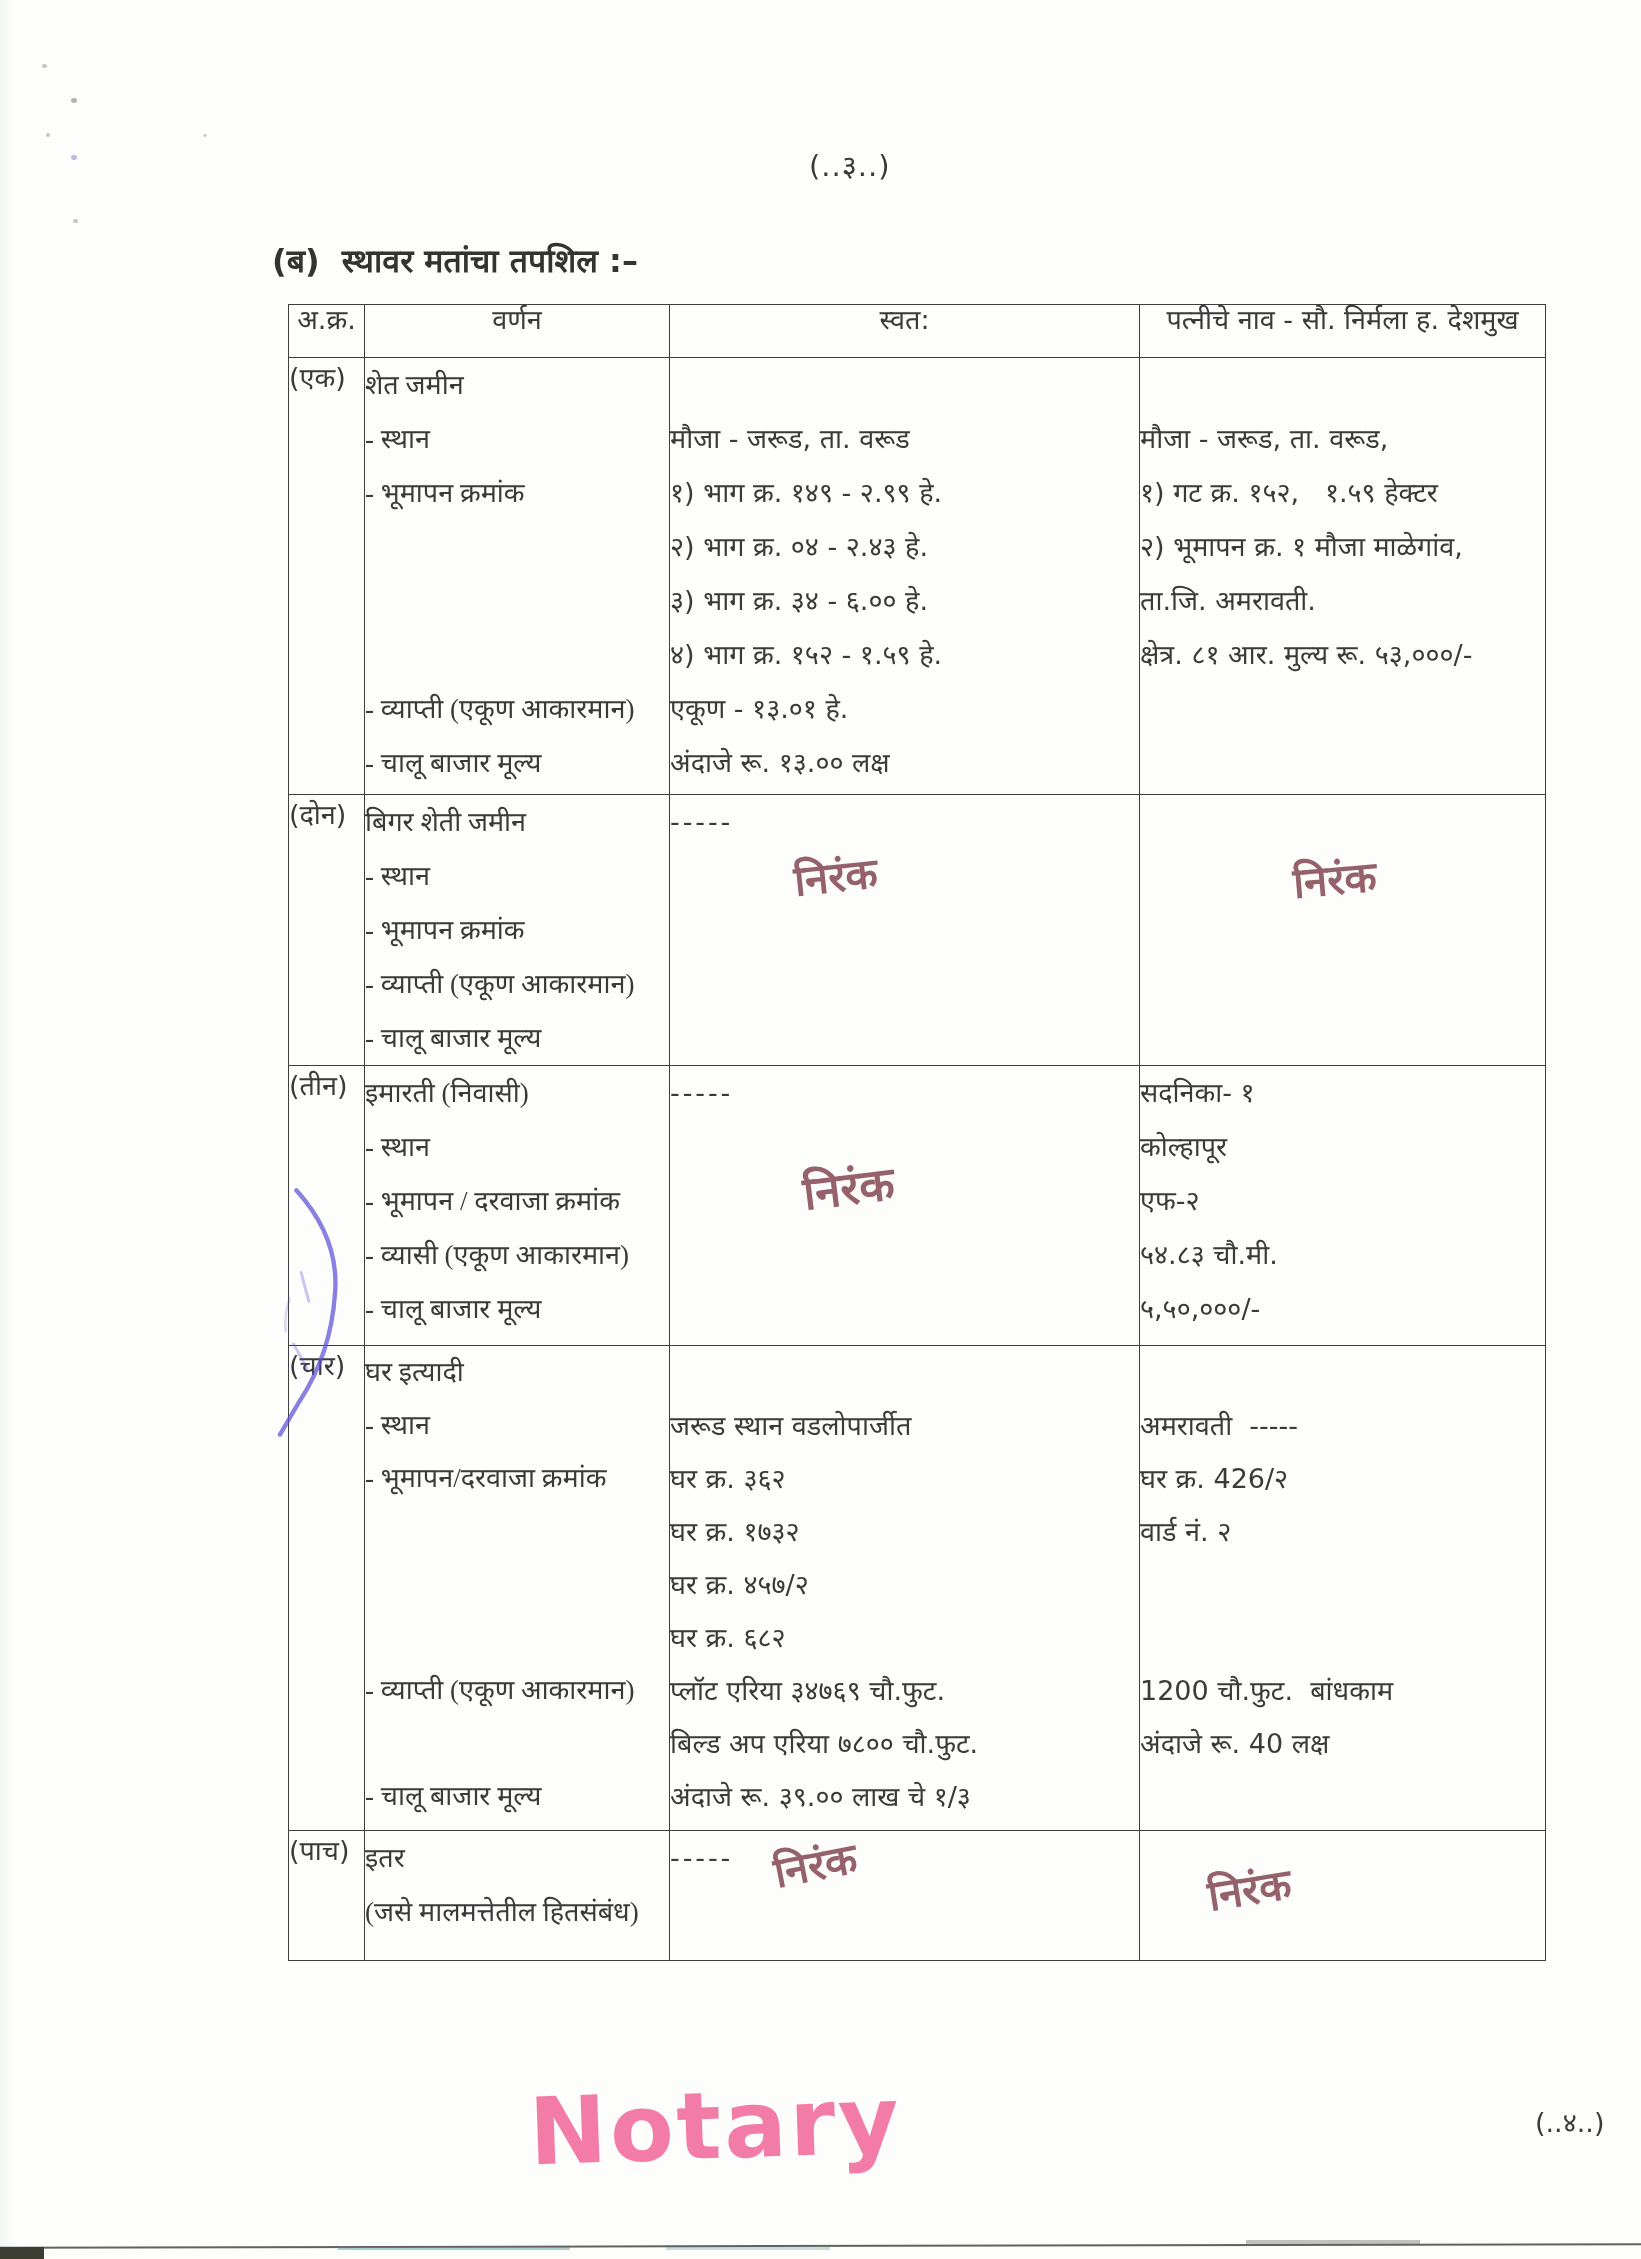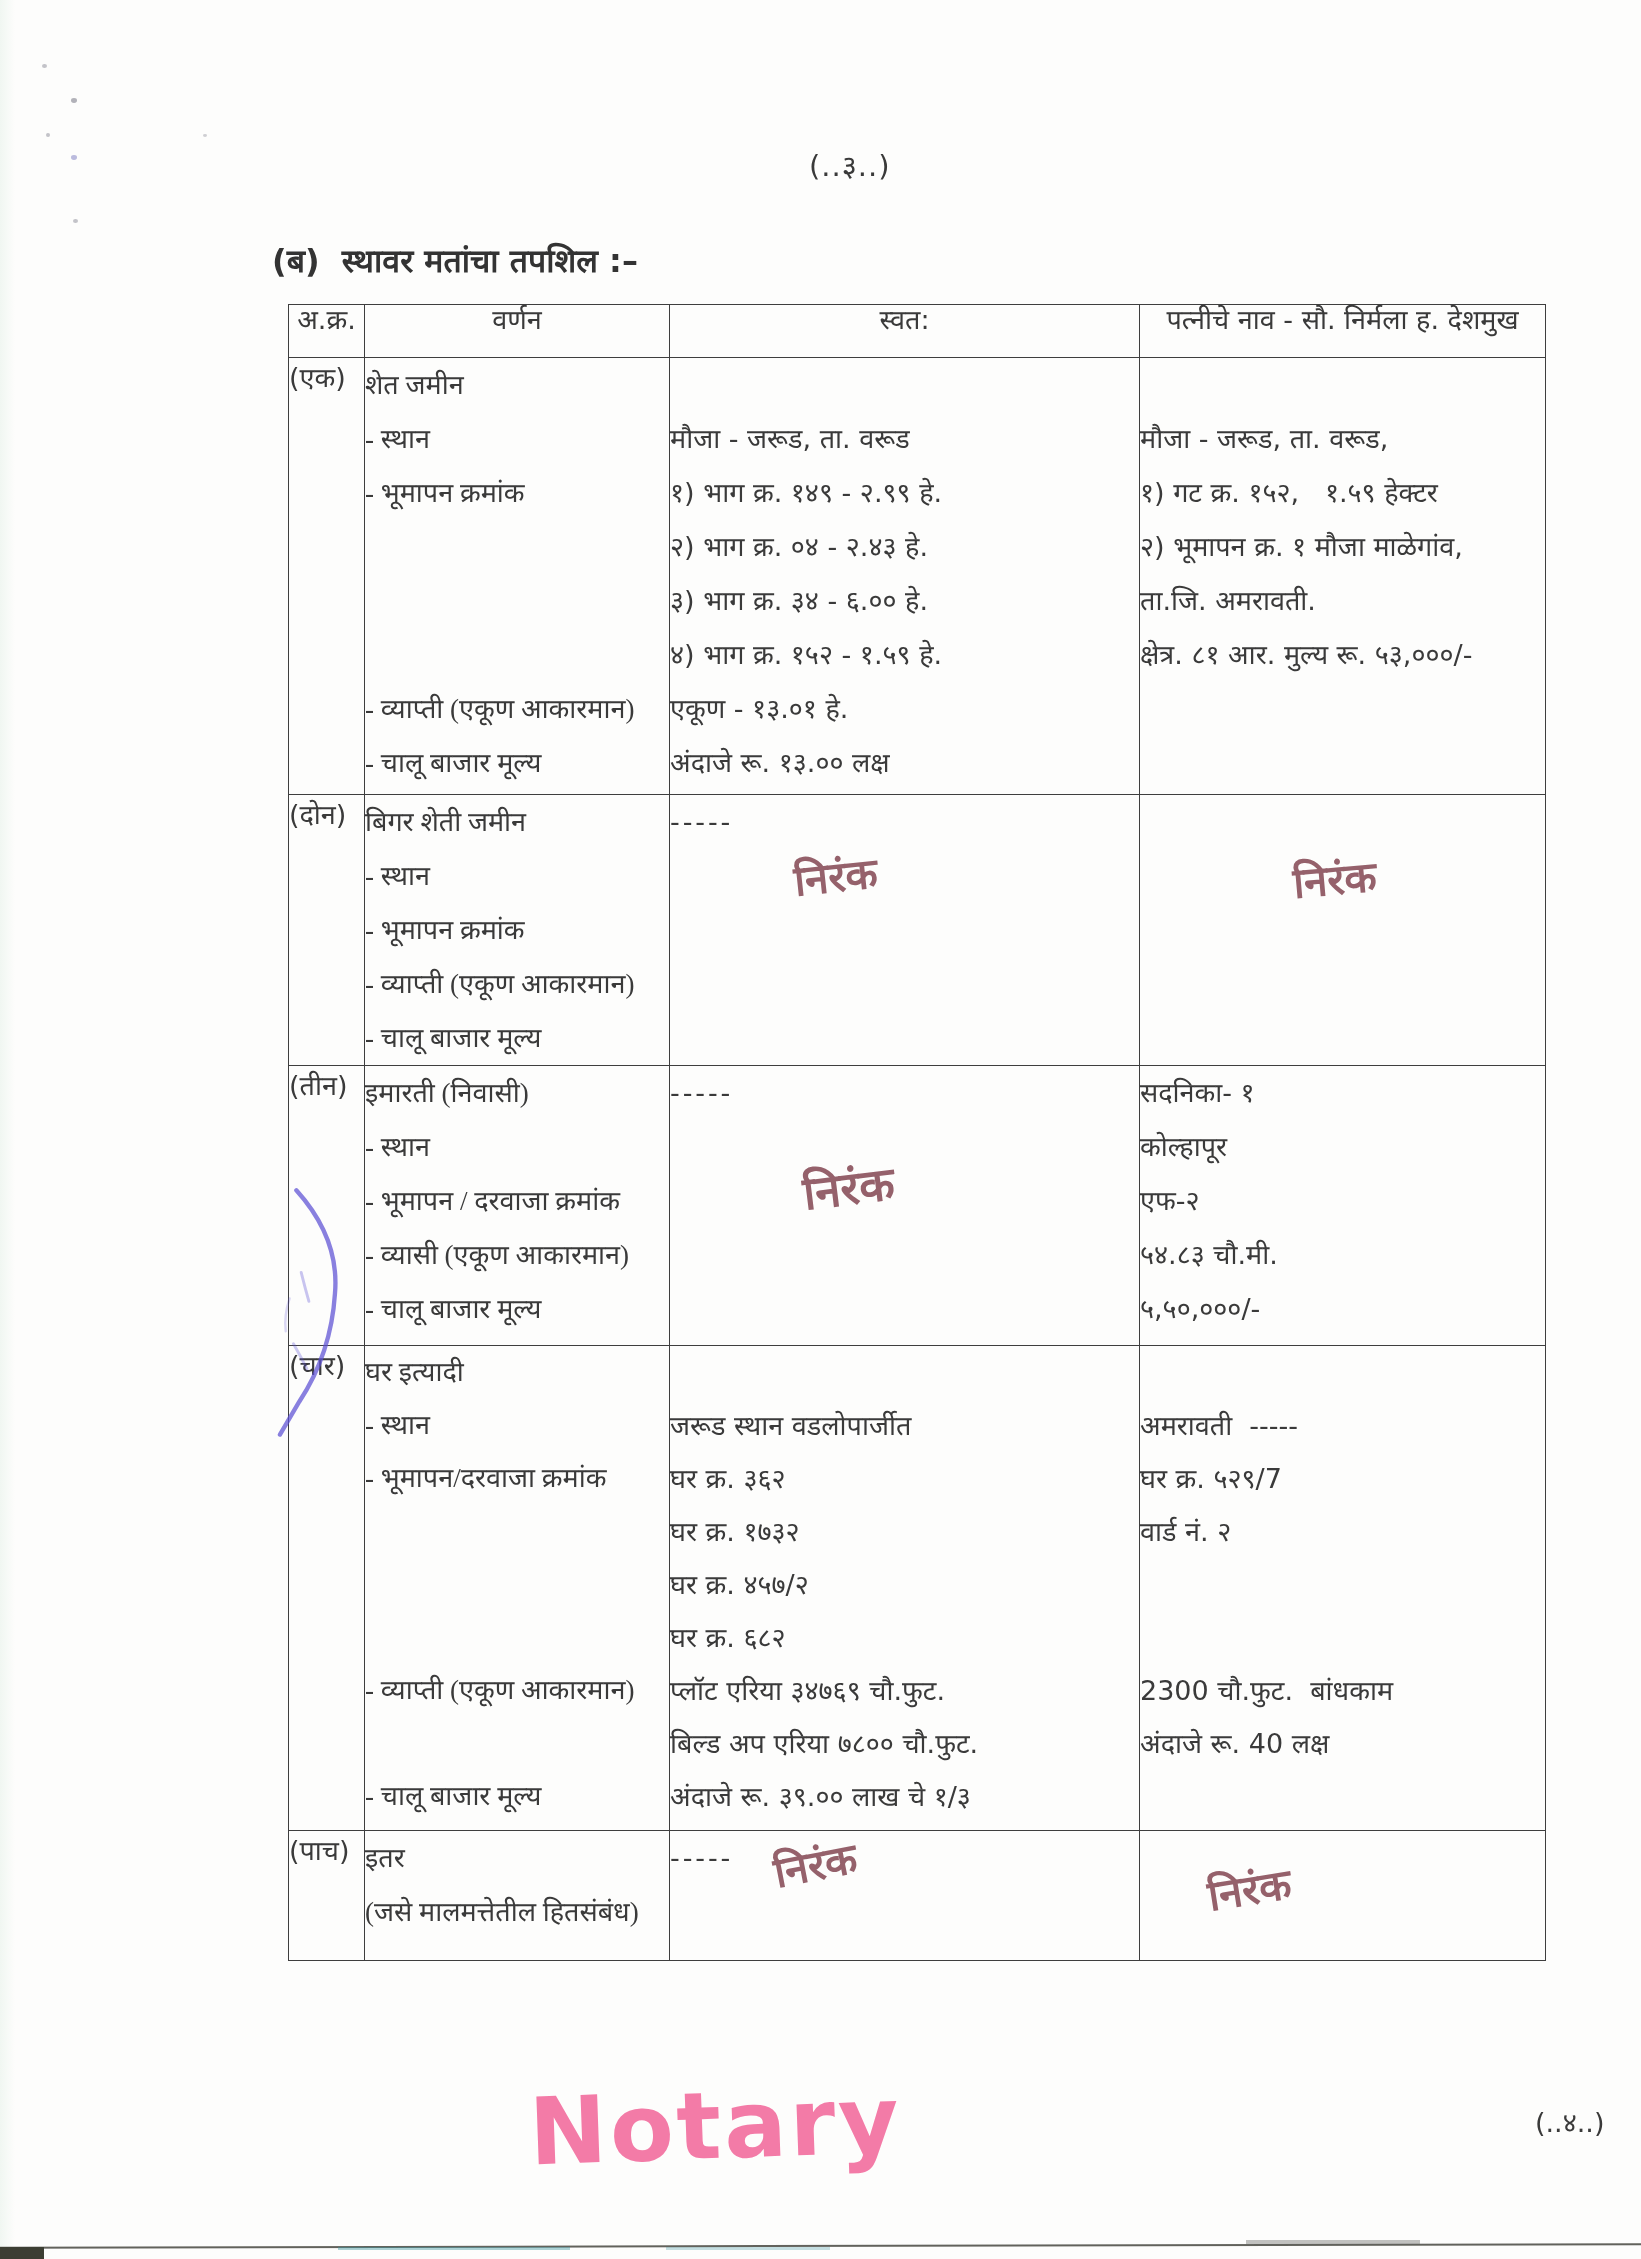--- a/index.html
+++ b/index.html
@@ -182,25 +182,25 @@
             <div class="ln">घर क्र. १७३२</div>
             <div class="ln">घर क्र. ४५७/२</div>
             <div class="ln">घर क्र. ६८२</div>
             <div class="ln">प्लॉट एरिया ३४७६९ चौ.फुट.</div>
             <div class="ln">बिल्ड अप एरिया ७८०० चौ.फुट.</div>
             <div class="ln">अंदाजे रू. ३९.०० लाख चे १/३</div>
           </td>
       <td class="wifec">
             <div class="ln"></div>
             <div class="ln">अमरावती  -----</div>
-            <div class="ln">घर क्र. ५२९/7</div>
+            <div class="ln">घर क्र. 426/२</div>
             <div class="ln">वार्ड नं. २</div>
             <div class="ln"></div>
             <div class="ln"></div>
-            <div class="ln">2300 चौ.फुट.  बांधकाम</div>
+            <div class="ln">1200 चौ.फुट.  बांधकाम</div>
             <div class="ln">अंदाजे रू. 40 लक्ष</div>
             <div class="ln"></div>
           </td>
     </tr>
 
     <tr class="r5">
       <td class="sr">(पाच)</td>
       <td class="desc">
             <div class="ln">इतर</div>
             <div class="ln">(जसे मालमत्तेतील हितसंबंध)</div>

